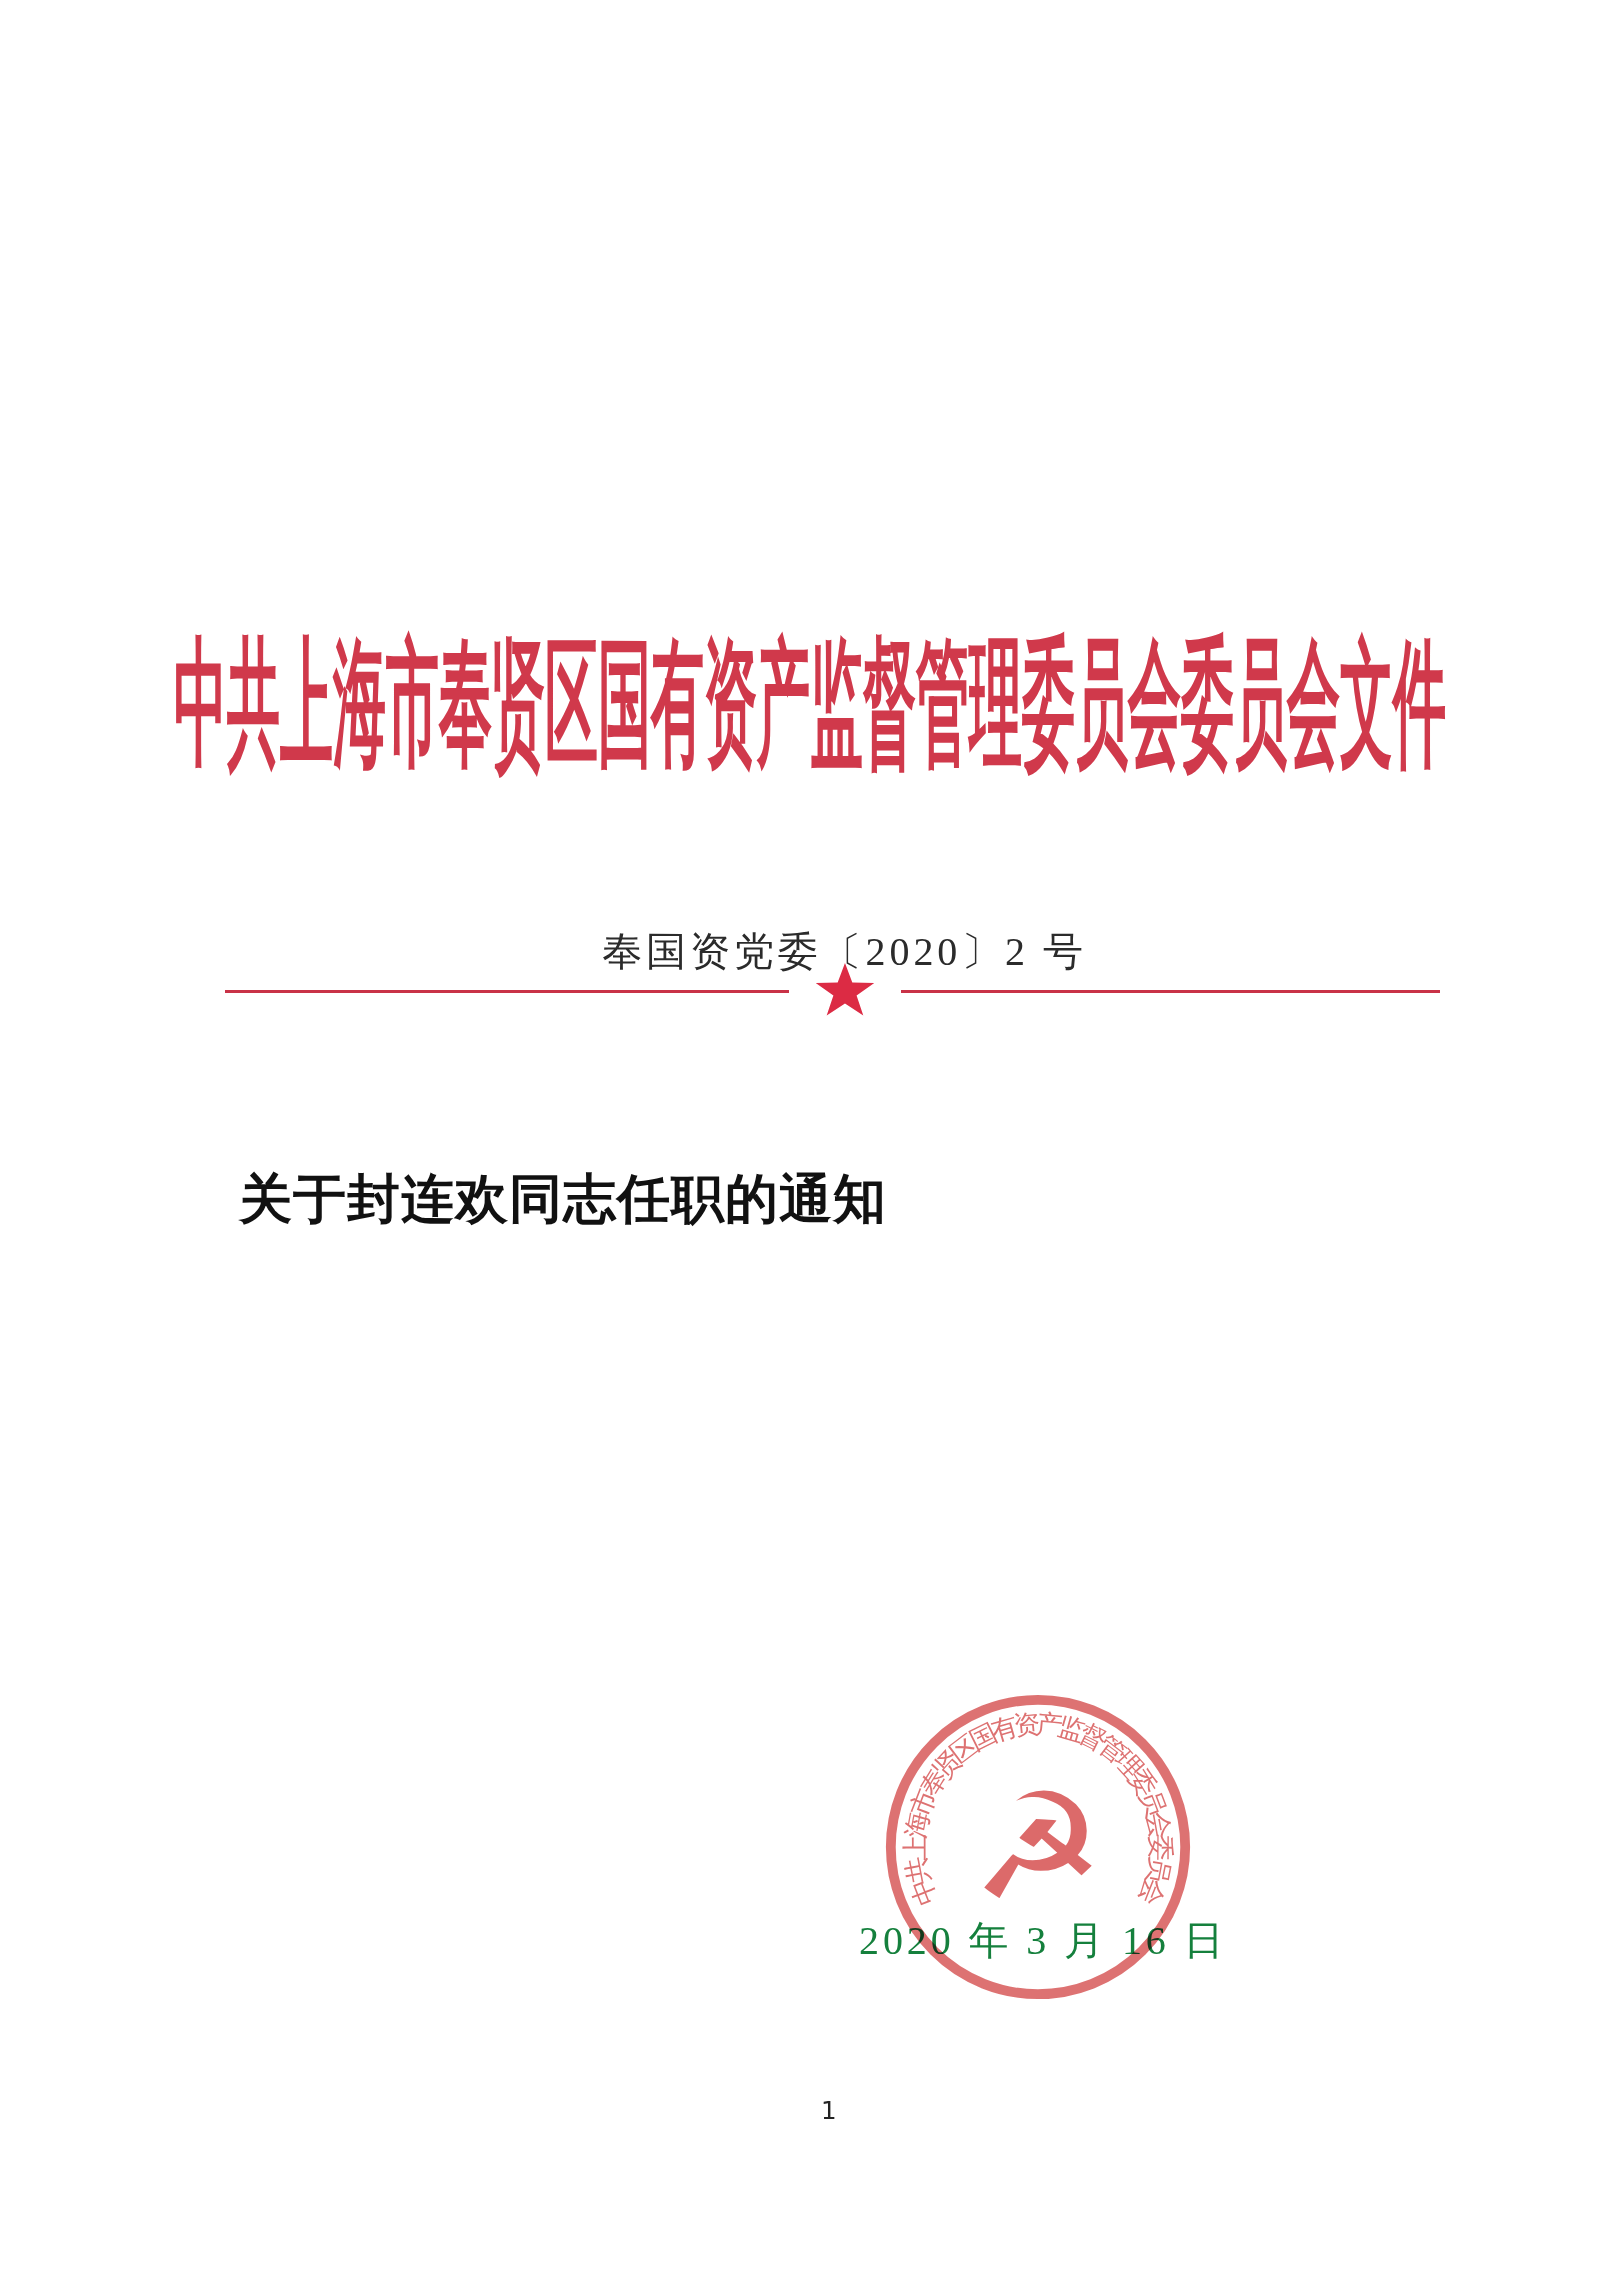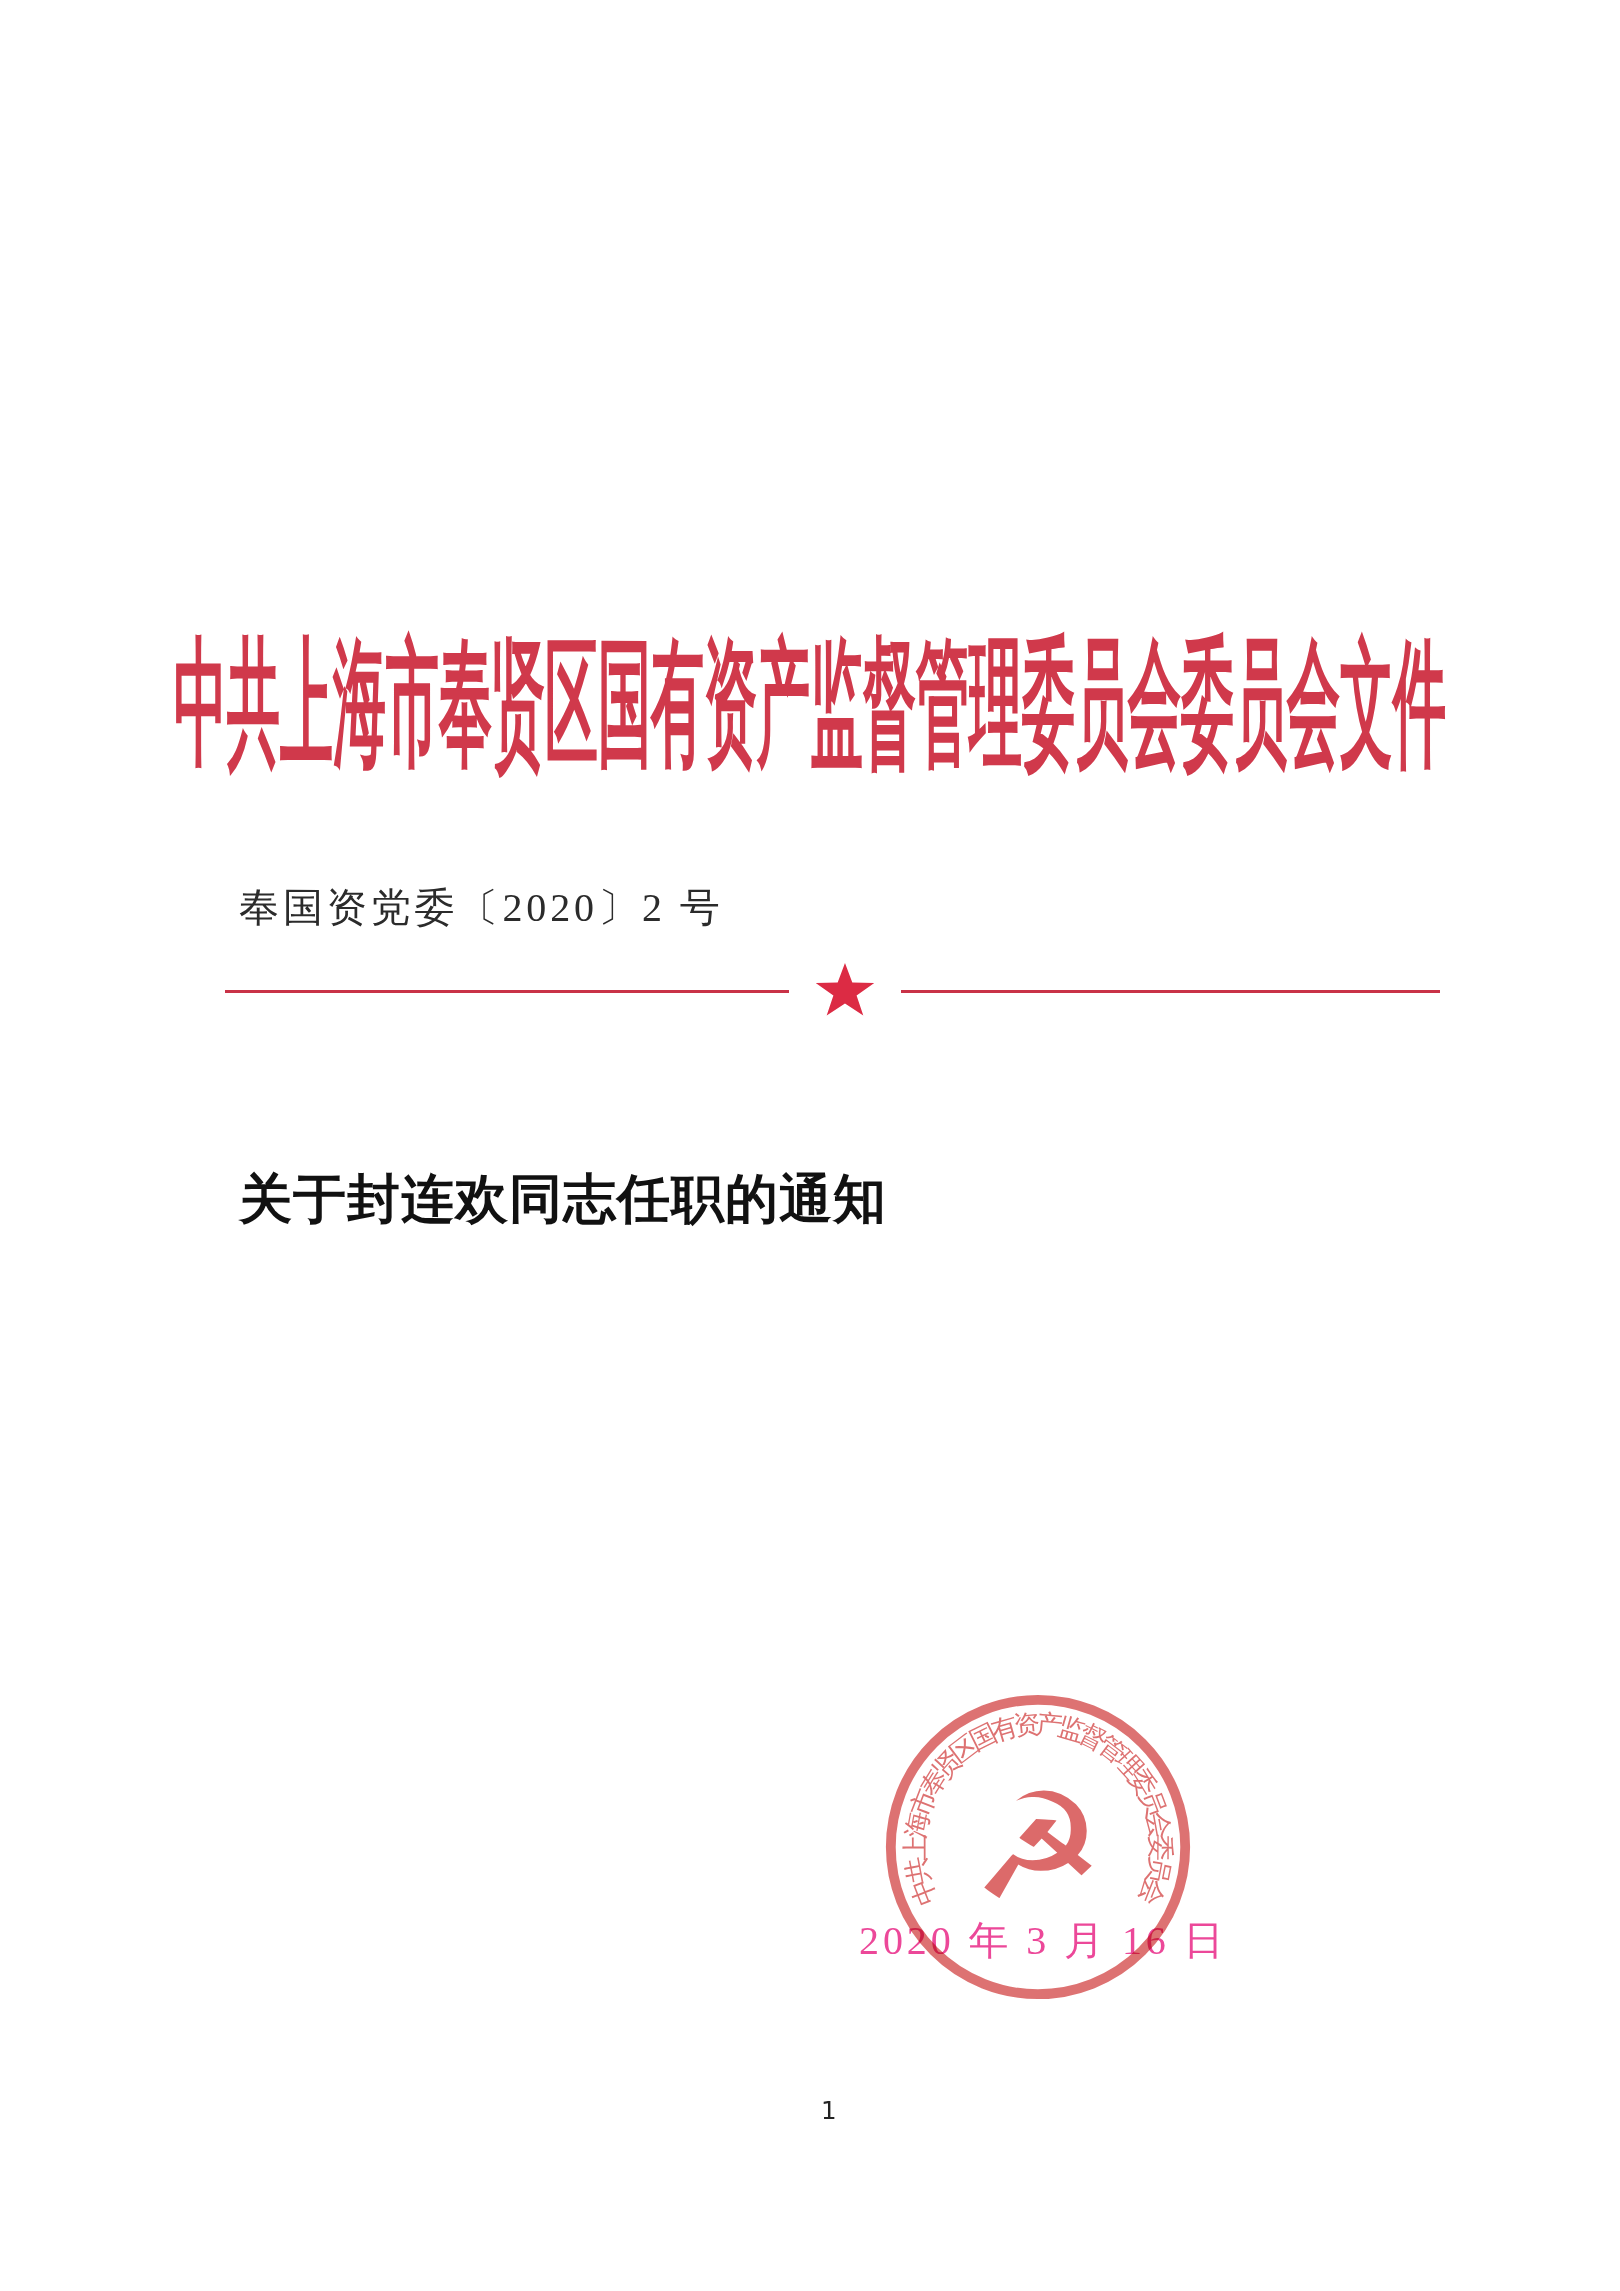--- a/index.html
+++ b/index.html
@@ -32,22 +32,22 @@
     color: #d0394b;
     transform: scaleY(2.62);
     transform-origin: center;
     white-space: nowrap;
   }
 
   .doc-number-wrap {
     position: absolute;
     left: 239px;
     width: 1211px;
-    top: 880px;
-    text-align: left;
+    top: 924px;
+    text-align: center;
   }
   .doc-number {
     font-size: 40px;
     letter-spacing: 3.9px;
     color: #2b2b2b;
   }
 
   
   .rule-wrap {
     position: absolute;
@@ -109,21 +109,21 @@
     text-align-last: justify;
   }
 
   
   .date-line {
     position: absolute;
     left: 859px;
     top: 1913px;
     font-size: 40px;
     letter-spacing: 3.9px;
-    color: #ec4899;
+    color: #15803d;
     z-index: 1;
     white-space: nowrap;
   }
 
   
   .seal {
     position: absolute;
     left: 881px;
     top: 1690px;
     width: 314px;

